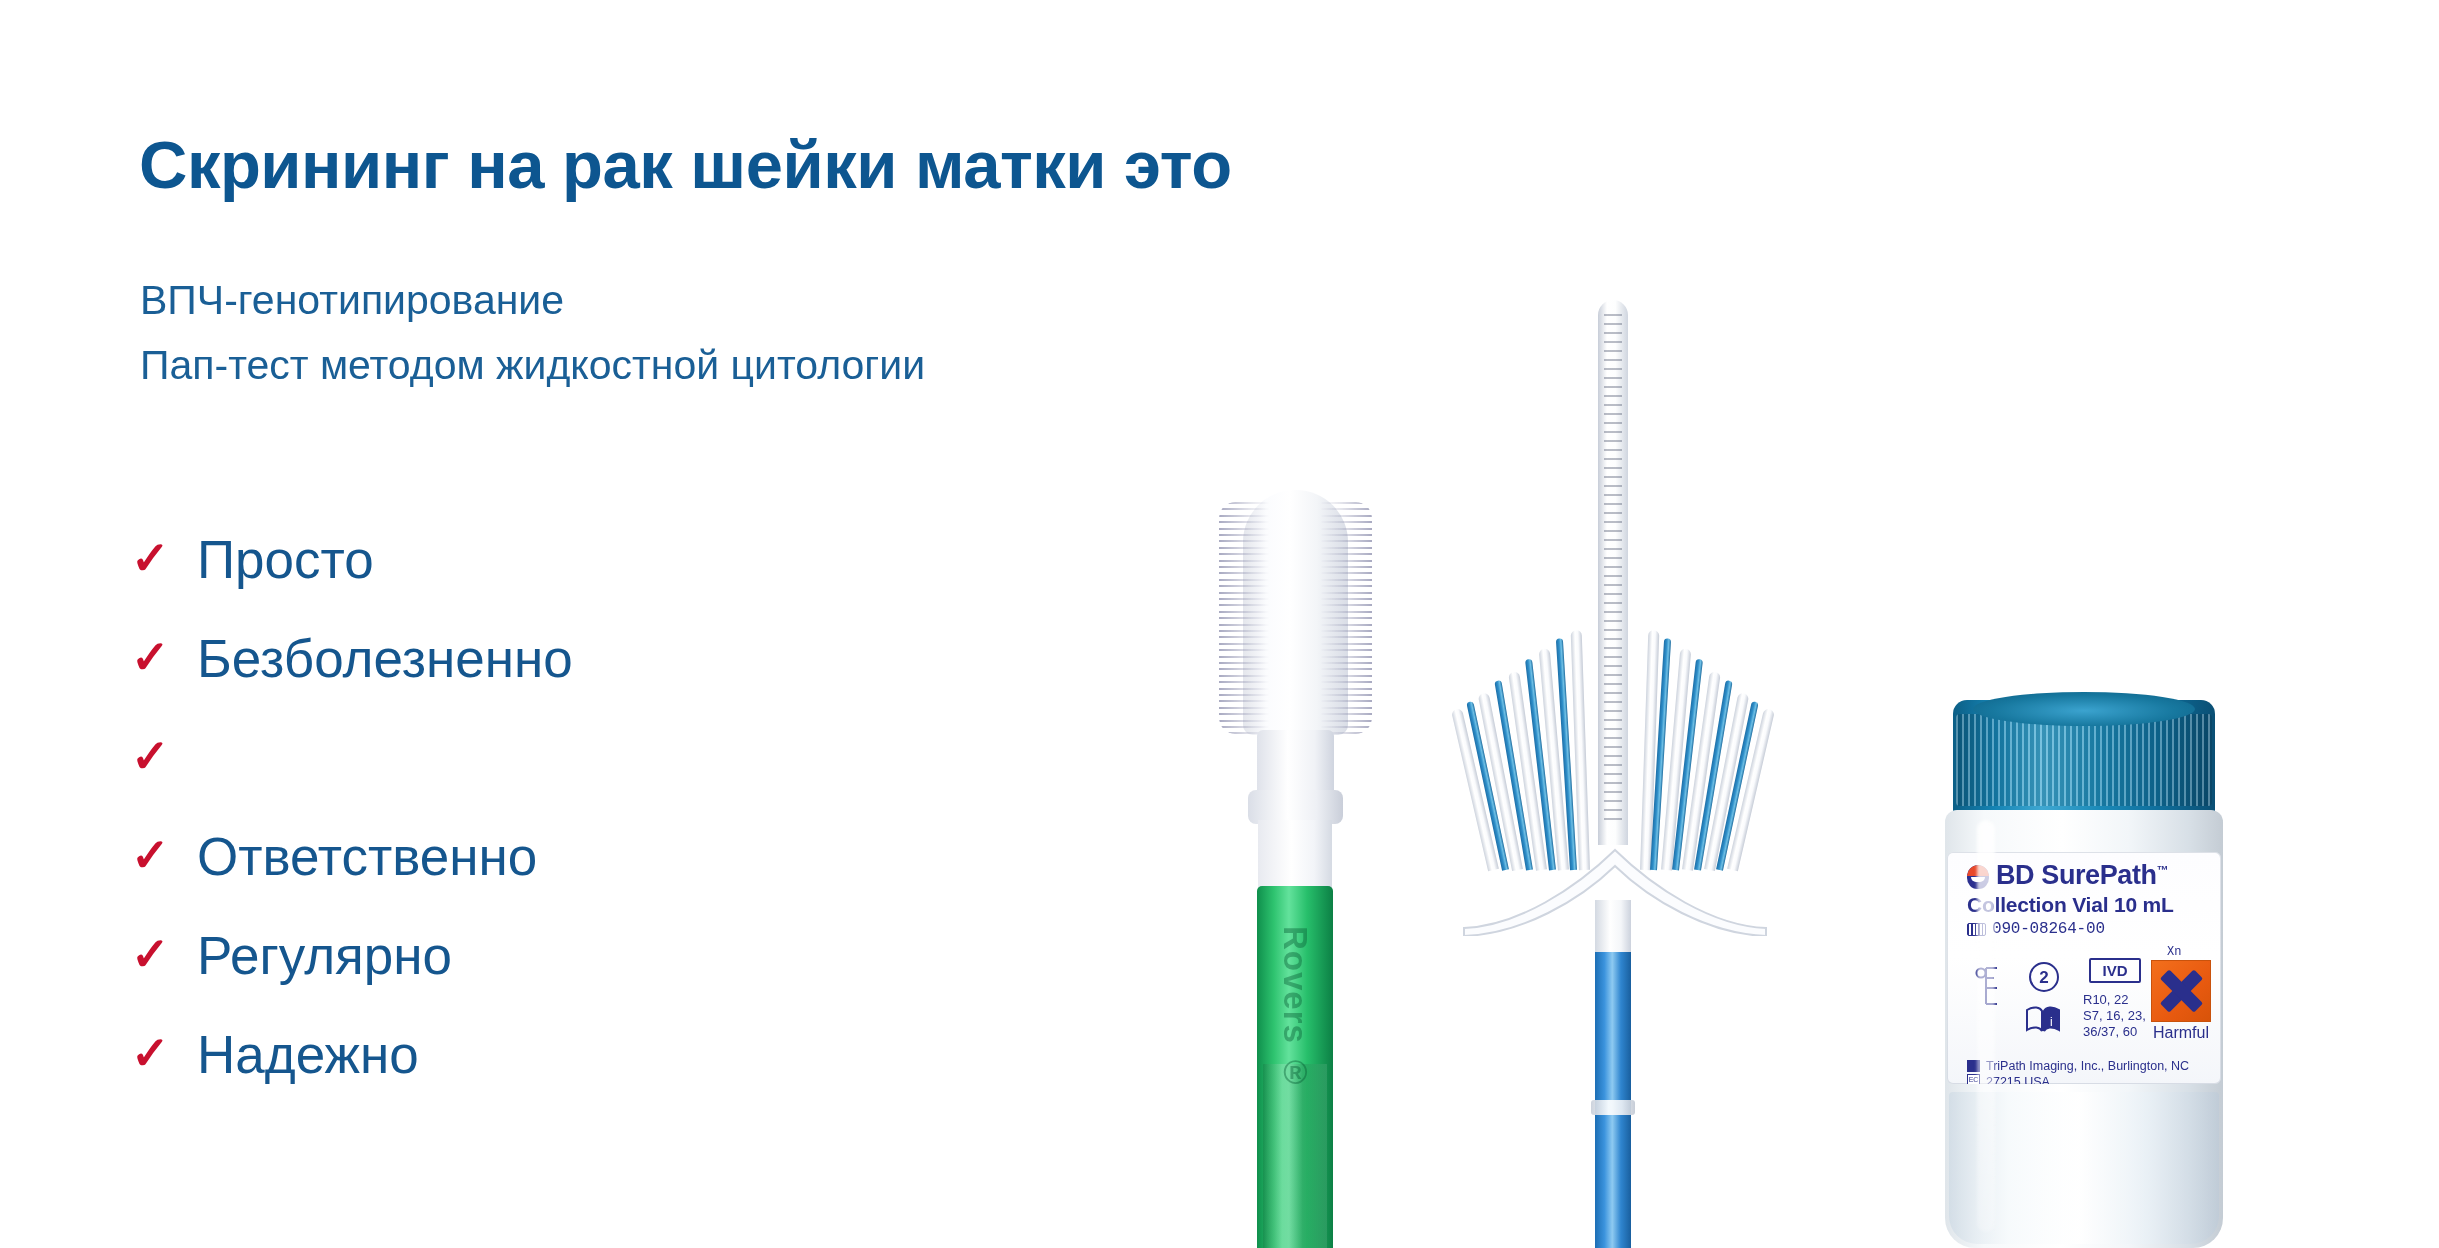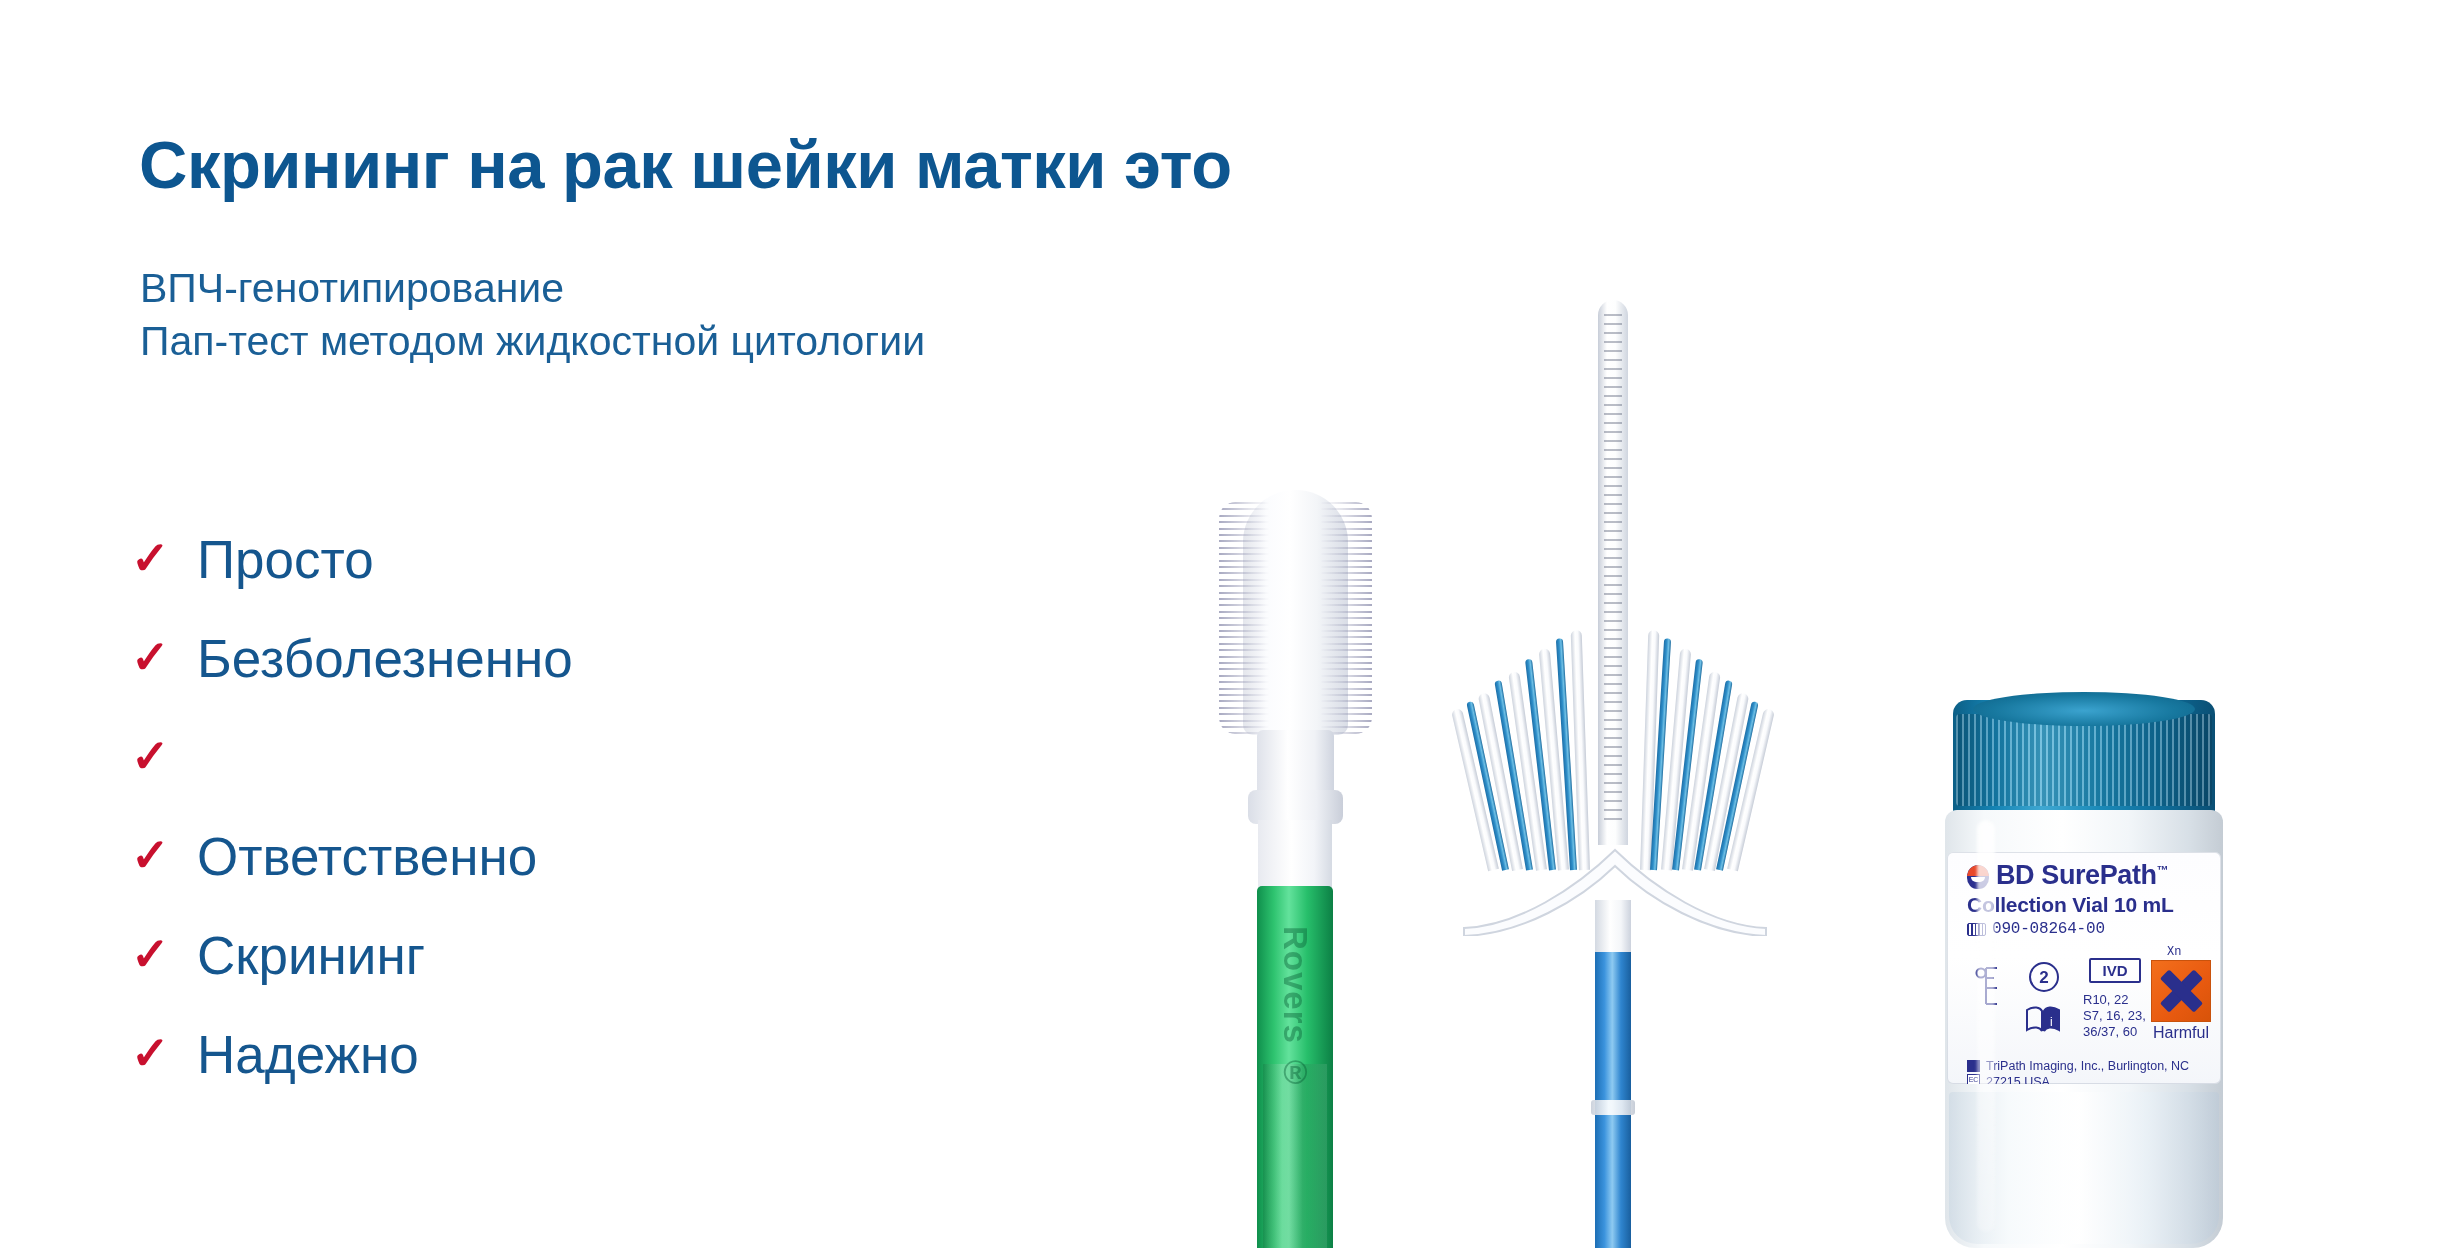--- a/index.html
+++ b/index.html
@@ -15,21 +15,21 @@
   .text-col { position: absolute; left: 0; top: 0; width: 1150px; height: 1248px; }
 
   .title {
     position: absolute; left: 130px; top: 126px;
     font-size: 67px; font-weight: bold; letter-spacing: -0.5px;
     color: #0d5690; white-space: nowrap; margin-left: 9px;
   }
   .subtitle { position: absolute; left: 140px; top: 262px; }
   .subtitle-line {
     font-size: 41px; color: #1a5f96; line-height: 1.29;
-    white-space: nowrap; font-weight: normal;
+    white-space: nowrap; font-weight: normal; margin-top: 12px;
   }
 
   .check-list { position: absolute; left: 125px; top: 510px; }
   .check-item { display: flex; align-items: center; height: 99px; }
   .check-mark {
     width: 72px; flex: 0 0 72px; font-size: 46px; line-height: 1;
     color: #c8102e; font-weight: bold; text-align: left; padding-left: 6px;
     transform: translateY(-2px);
   }
   .check-label {
@@ -254,21 +254,21 @@
         <span class="check-mark">✓</span>
       </div>
 
       <div class="check-item">
         <span class="check-mark">✓</span>
         <span class="check-label">Ответственно</span>
       </div>
 
       <div class="check-item">
         <span class="check-mark">✓</span>
-        <span class="check-label">Скрининг</span>
+        <span class="check-label">Регулярно</span>
       </div>
 
       <div class="check-item">
         <span class="check-mark">✓</span>
         <span class="check-label">Надежно</span>
       </div>
 
     </div>
   </div>
 

